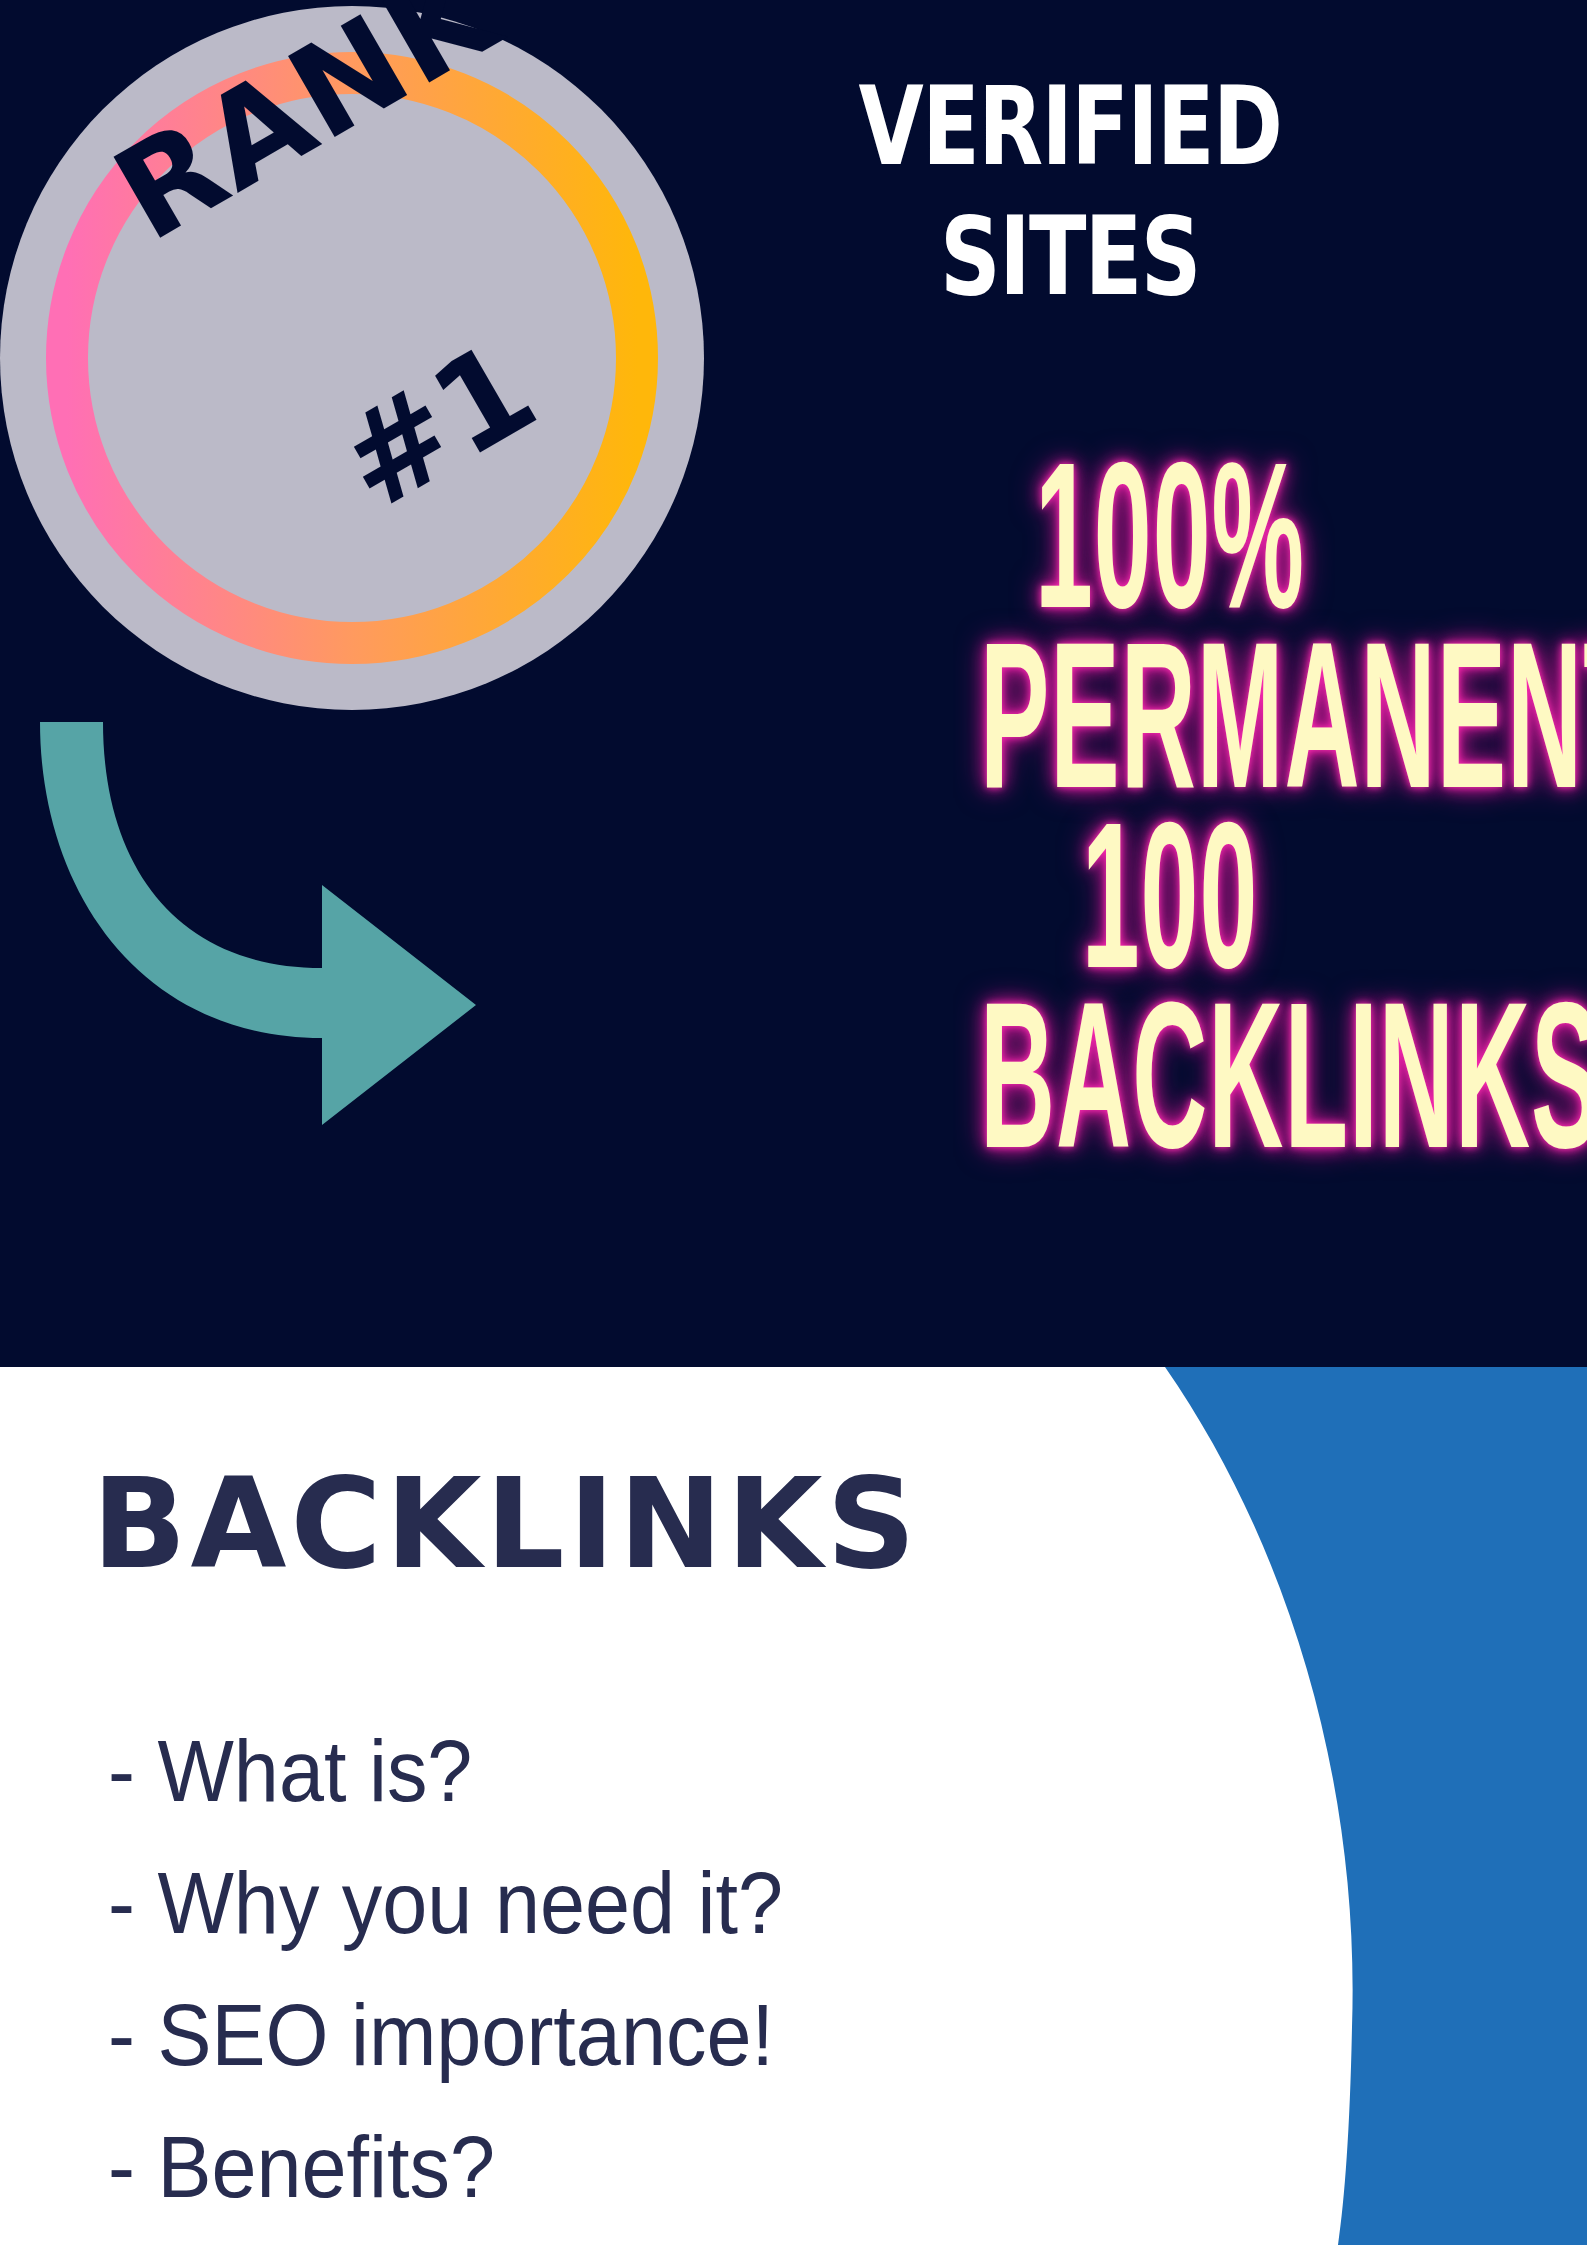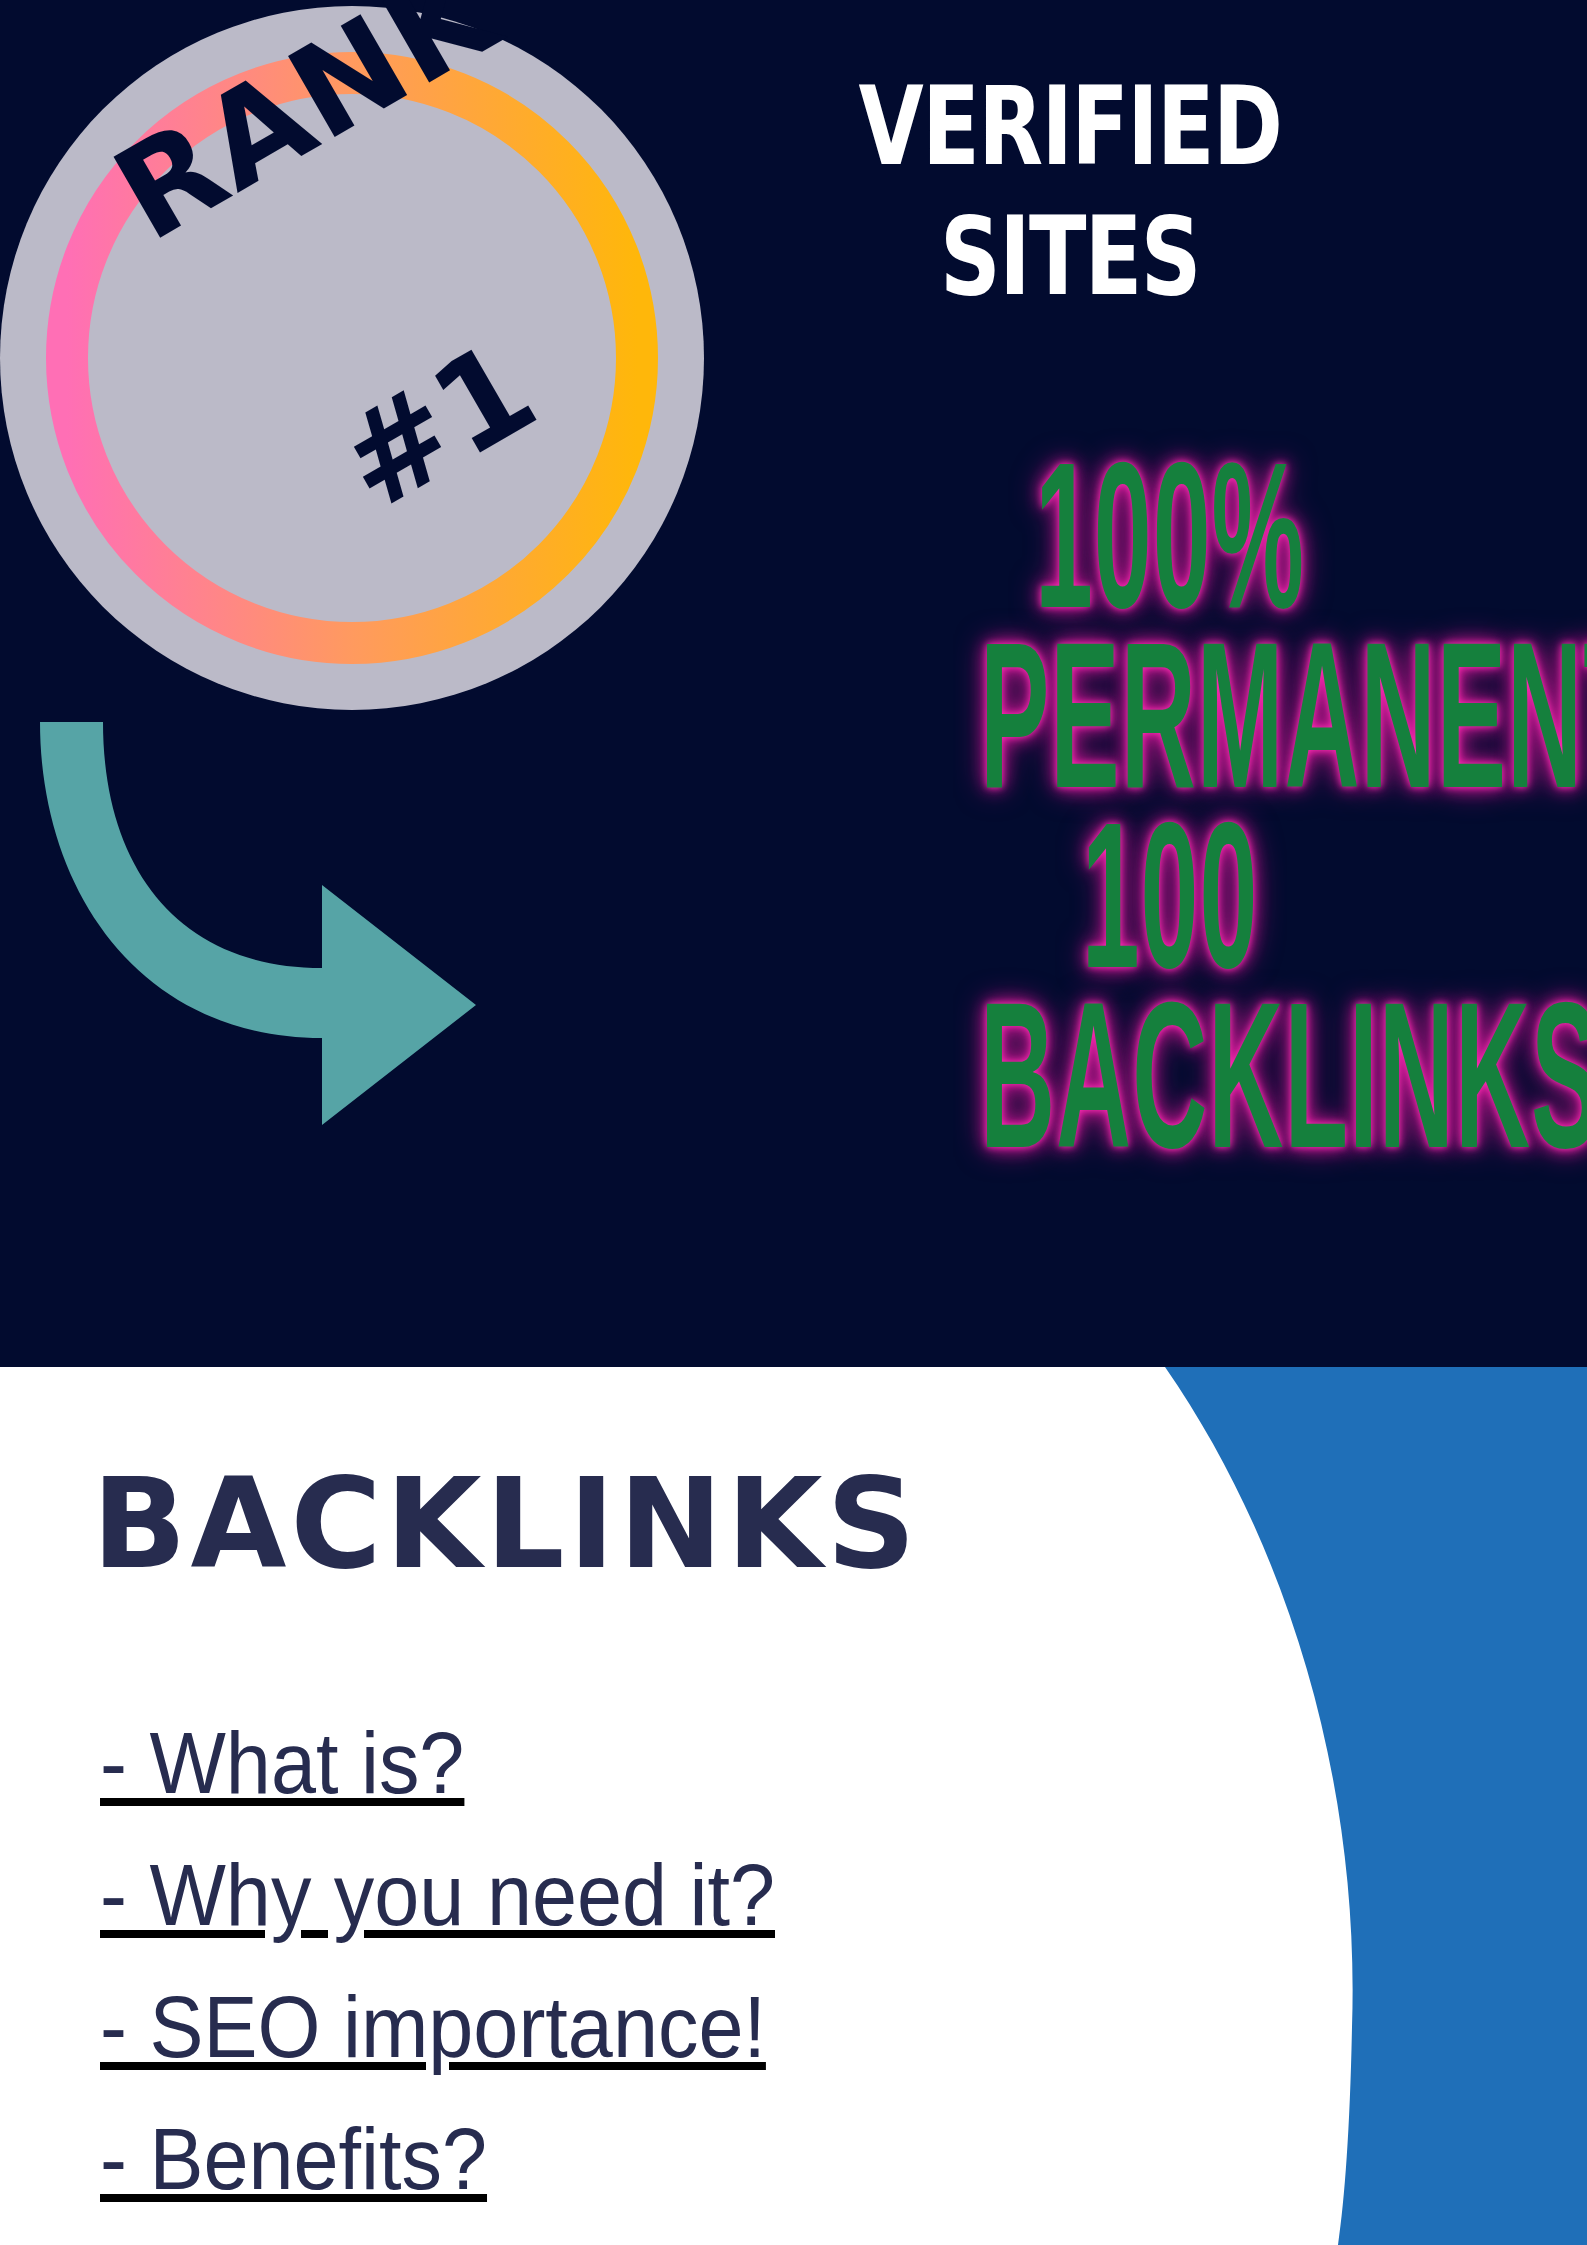--- a/index.html
+++ b/index.html
@@ -6,26 +6,26 @@
   body { width: 1587px; height: 2245px; position: relative; overflow: hidden; background: #020b2f; font-family: "DejaVu Sans", sans-serif; }
   .top { position: absolute; left: 0; top: 0; width: 1587px; height: 1367px; background: #020b2f; overflow: hidden; }
   .bottom { position: absolute; left: 0; top: 1367px; width: 1587px; height: 878px; background: #ffffff; overflow: hidden; }
   .badge { position: absolute; left: 0; top: 0; width: 735px; height: 735px; }
   .badge svg { width: 100%; height: 100%; display: block; }
   .rank-text { position: absolute; left: 96px; top: 150px; font-family: "DejaVu Sans", sans-serif; font-weight: bold; font-size: 128px; color: #020b2f; transform: rotate(-30deg); transform-origin: left top; letter-spacing: 2px; line-height: 1; white-space: nowrap; }
   .rank-num { position: absolute; left: 320px; top: 420px; font-family: "DejaVu Sans", sans-serif; font-weight: bold; font-size: 128px; color: #020b2f; transform: rotate(-30deg); transform-origin: left top; line-height: 1; white-space: nowrap; }
   .verified { position: absolute; left: 790px; top: 62px; width: 560px; text-align: center; color: #ffffff; font-family: "DejaVu Sans", sans-serif; font-weight: bold; font-size: 108px; line-height: 130px; letter-spacing: -2px; transform: scaleX(0.78); transform-origin: center top; }
   .arrow { position: absolute; left: 0; top: 700px; width: 760px; height: 680px; }
   .arrow svg { width: 100%; height: 100%; display: block; }
-  .neon { position: absolute; left: 790px; top: 445px; width: 760px; text-align: center; color: #15803d; font-family: "Liberation Sans", sans-serif; font-weight: bold; font-size: 208px; line-height: 180px; letter-spacing: 2px; text-shadow: 0 0 10px #ff2fb3, 0 0 24px #e01aa0, 0 0 44px #a0107a; }
+  .neon { position: absolute; left: 790px; top: 445px; width: 760px; text-align: center; color: #fef9c3; font-family: "Liberation Sans", sans-serif; font-weight: bold; font-size: 208px; line-height: 180px; letter-spacing: 2px; text-shadow: 0 0 10px #ff2fb3, 0 0 24px #e01aa0, 0 0 44px #a0107a; }
   .neon div { transform: scaleX(0.5); transform-origin: center; white-space: nowrap; }
   .blue-arc { position: absolute; left: 0; top: 0; width: 1587px; height: 878px; }
   .blue-arc svg { width: 100%; height: 100%; display: block; }
   .bl-title { position: absolute; left: 92px; top: 95px; font-family: "DejaVu Sans", sans-serif; font-weight: bold; font-size: 124px; color: #272c4f; letter-spacing: 4px; line-height: 1; }
-  .bl-list { position: absolute; left: 100px; top: 330px; margin: 0; padding: 0; list-style: none; text-decoration: underline; }
+  .bl-list { position: absolute; left: 100px; top: 330px; margin: 8px; padding: 0; list-style: none; }
   .bl-list li { font-family: "Liberation Sans", sans-serif; font-size: 88px; color: #272c4f; line-height: 132px; white-space: nowrap; transform: scaleX(0.92); transform-origin: left center; }
 </style>
 </head>
 <body>
 
 <div class="top">
   <div class="badge">
     <svg viewBox="0 0 735 735">
       <defs>
         <linearGradient id="ringGrad" x1="0" y1="0" x2="1" y2="0">

